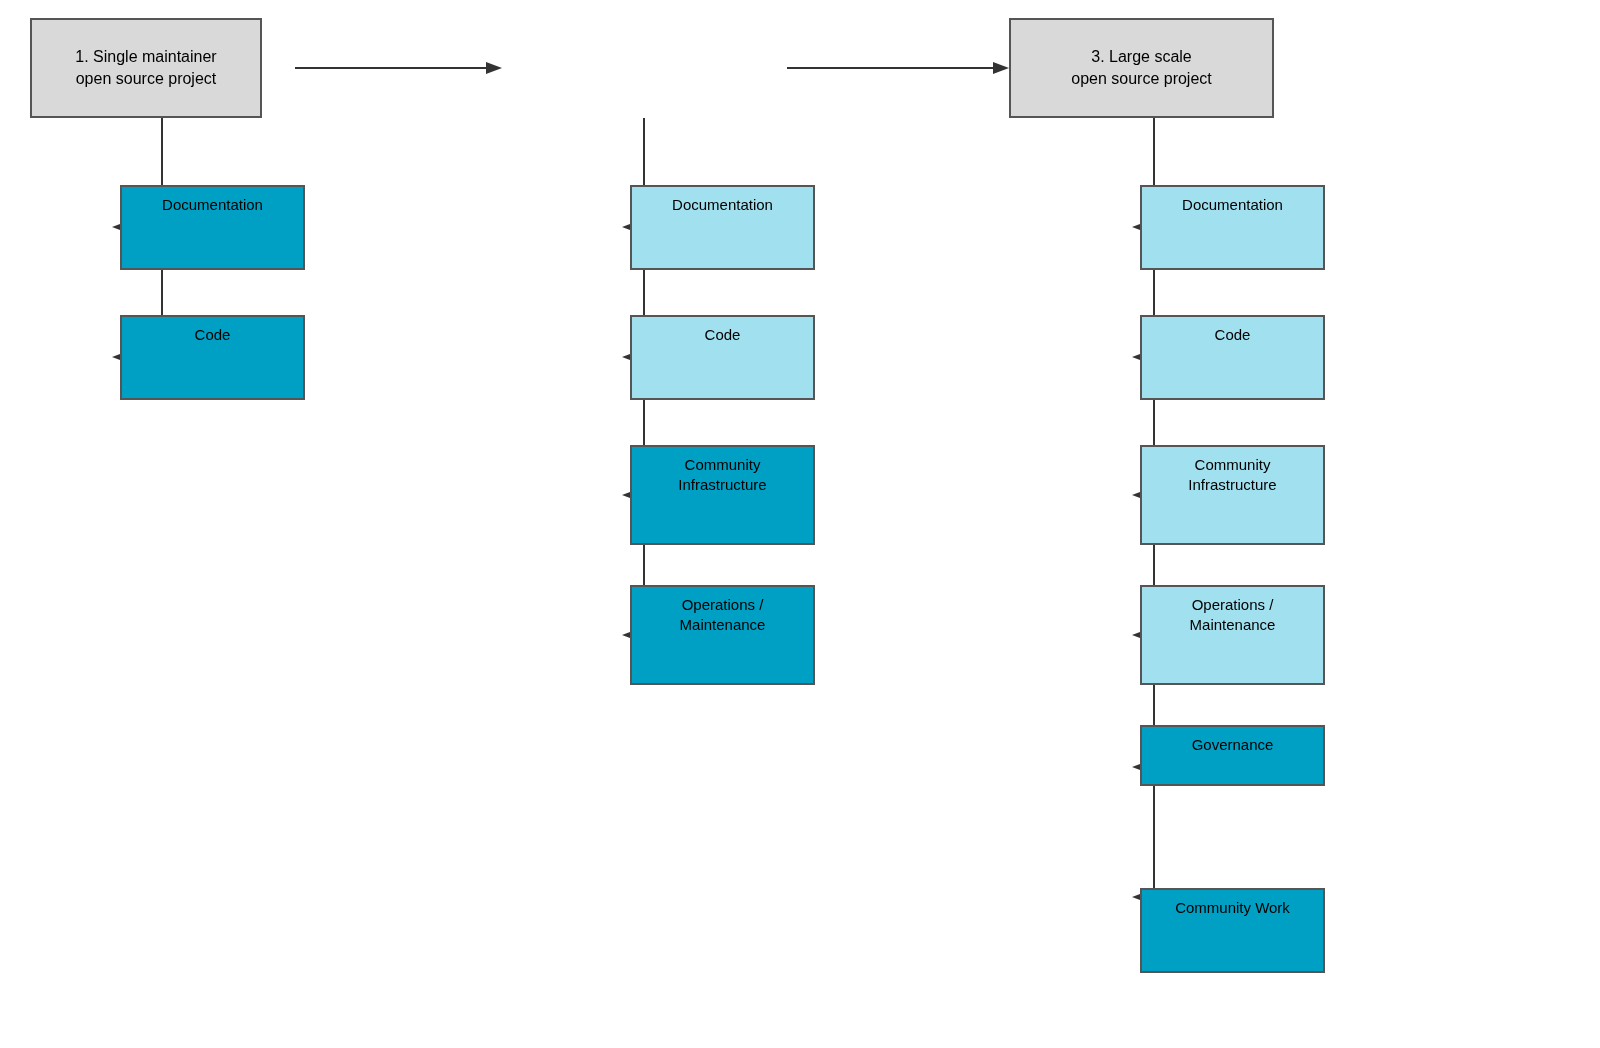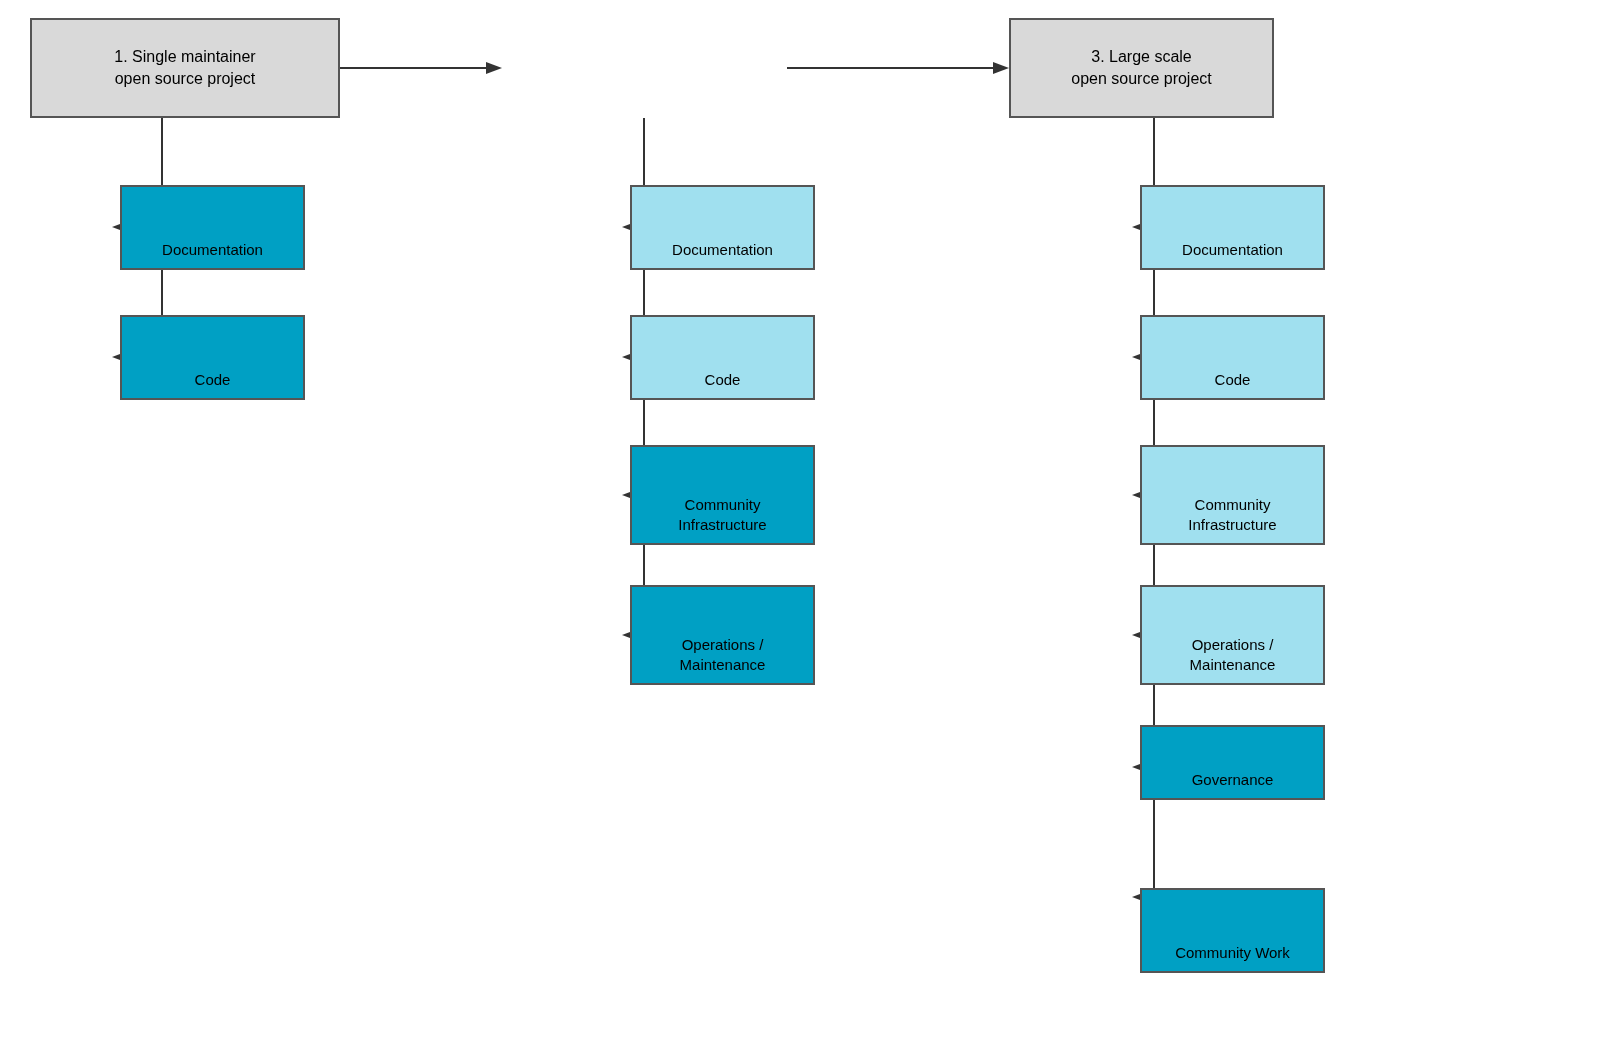--- a/index.html
+++ b/index.html
@@ -33,21 +33,21 @@
       justify-content: center;
       text-align: center;
       font-size: 16px;
       font-weight: normal;
       padding: 10px 14px;
       line-height: 1.35;
     }
     .node-item {
       position: absolute;
       display: flex;
-      align-items: flex-end;
+      align-items: flex-start;
       justify-content: center;
       text-align: center;
       font-size: 15px;
       font-weight: normal;
       line-height: 1.35;
       padding: 8px 10px;
       border: 2px solid #555;
     }
     .color-dark-blue {
       background: #00a0c4;
@@ -98,21 +98,21 @@
 
     <line x1="1154" y1="495" x2="1136" y2="495" stroke="#333" stroke-width="2" marker-end="url(#arrow)"></line>
 
     <line x1="1154" y1="635" x2="1136" y2="635" stroke="#333" stroke-width="2" marker-end="url(#arrow)"></line>
 
     <line x1="1154" y1="767" x2="1136" y2="767" stroke="#333" stroke-width="2" marker-end="url(#arrow)"></line>
 
     <line x1="1154" y1="897" x2="1136" y2="897" stroke="#333" stroke-width="2" marker-end="url(#arrow)"></line>
   </svg>
 
-  <div class="node-header" style="left:30px; top:18px; width:310px; height:100px;">
+  <div class="node-header" style="left:30px; top:18px; width:232px; height:100px;">
     <span>1. Single maintainer<br>open source project</span>
   </div>
   <div class="node-header" style="left:1009px; top:18px; width:265px; height:100px;">
     <span>3. Large scale<br>open source project</span>
   </div>
 
   <div class="node-item color-dark-blue" style="left:120px; top:185px; width:185px; height:85px;">
     <span>Documentation</span>
   </div>
   <div class="node-item color-dark-blue" style="left:120px; top:315px; width:185px; height:85px;">
@@ -137,19 +137,19 @@
   </div>
   <div class="node-item color-light-blue" style="left:1140px; top:315px; width:185px; height:85px;">
     <span>Code</span>
   </div>
   <div class="node-item color-light-blue" style="left:1140px; top:445px; width:185px; height:100px;">
     <span>Community<br>Infrastructure</span>
   </div>
   <div class="node-item color-light-blue" style="left:1140px; top:585px; width:185px; height:100px;">
     <span>Operations /<br>Maintenance</span>
   </div>
-  <div class="node-item color-dark-blue" style="left:1140px; top:725px; width:185px; height:75px;">
+  <div class="node-item color-dark-blue" style="left:1140px; top:725px; width:185px; height:61px;">
     <span>Governance</span>
   </div>
   <div class="node-item color-dark-blue" style="left:1140px; top:855px; width:185px; height:85px;margin-top:33px;">
     <span>Community Work</span>
   </div>
 </div>
 
 </body></html>

